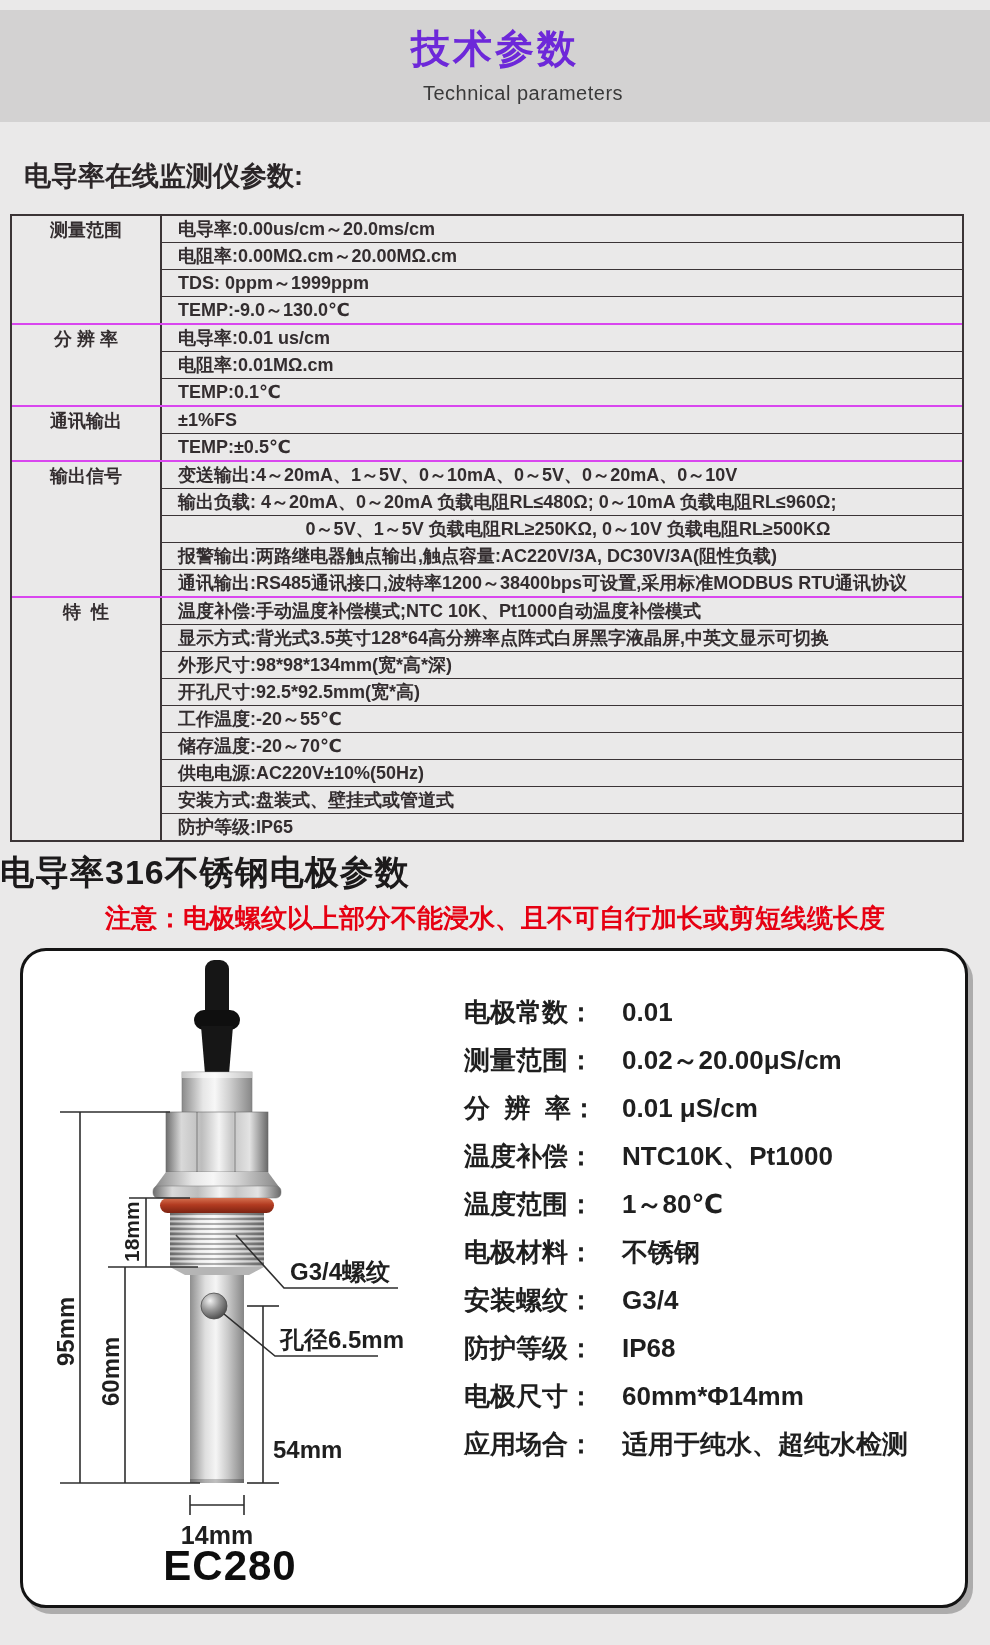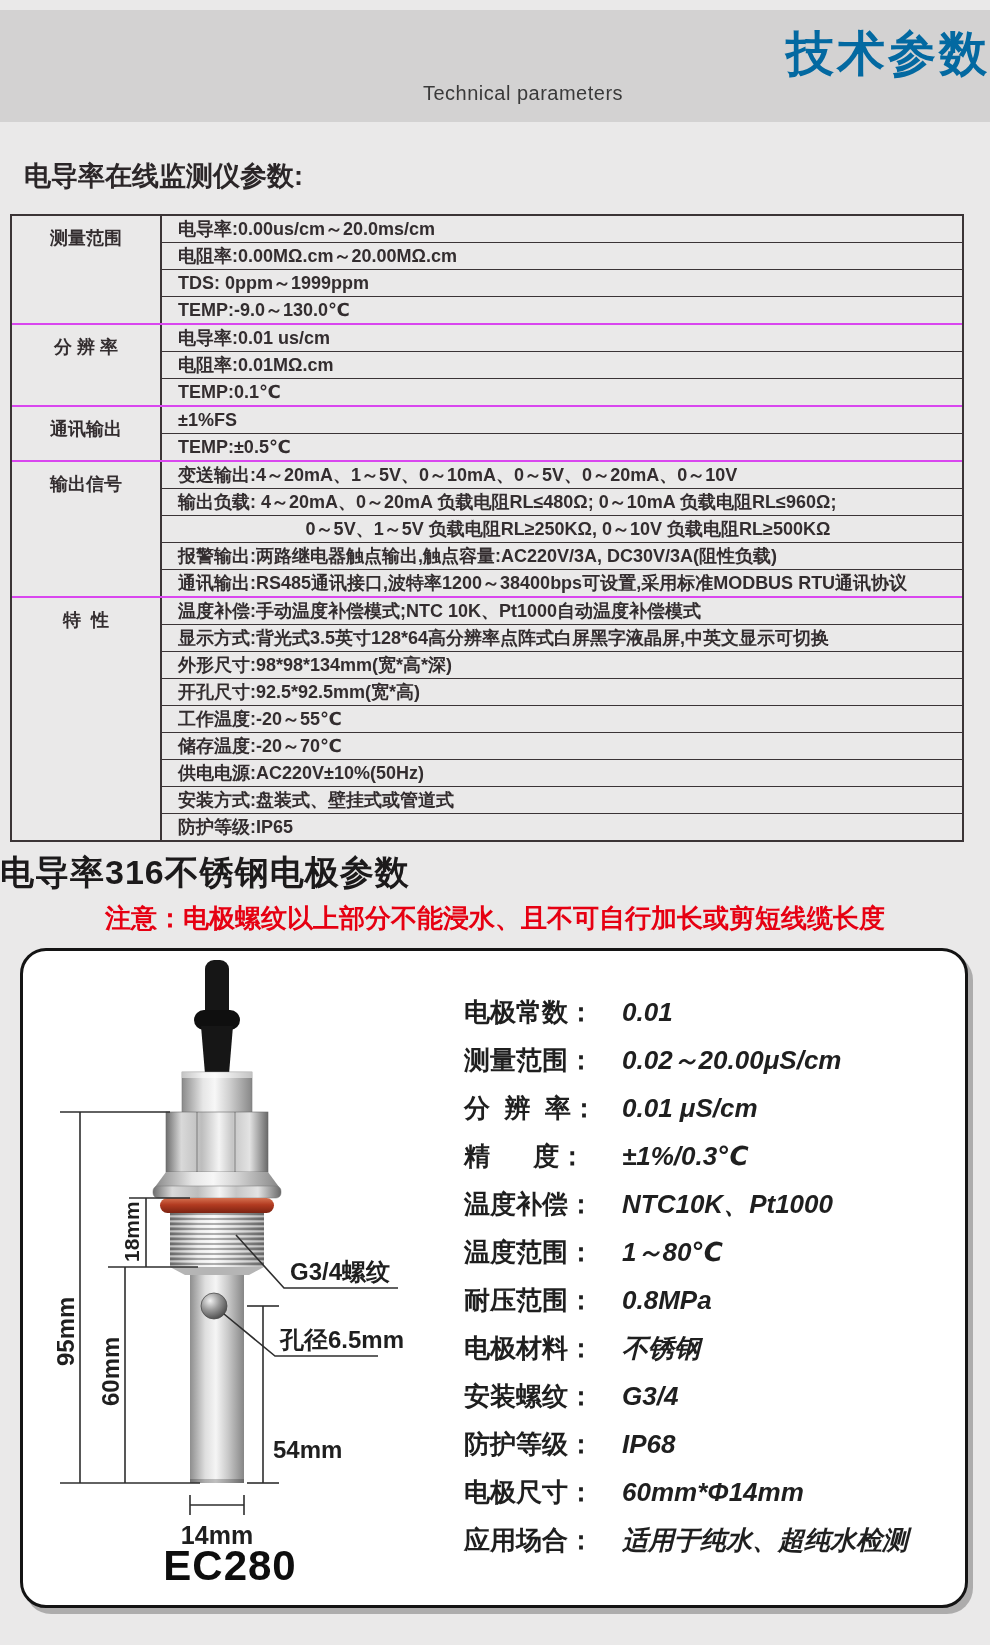--- a/index.html
+++ b/index.html
@@ -5,34 +5,34 @@
   html,body { margin:0; padding:0; background:#eae9e9; }
   #page {
     position:relative; width:990px; height:1645px; margin:0 auto;
     background:#eae9e9; overflow:hidden;
     font-family:"Liberation Sans","DejaVu Sans",sans-serif;
     color:#2b2628;
   }
 
   
   .band { position:absolute; left:0; top:10px; width:100%; height:112px; background:#d3d2d2; }
-  .main-title { position:absolute; top:22px; left:0; width:100%; text-align:right;
-    font-size:48px; font-weight:900; color:#0369a1; letter-spacing:3px; }
+  .main-title { position:absolute; top:22px; left:0; width:100%; text-align:center;
+    font-size:39px; font-weight:900; color:#6d28d9; letter-spacing:3px; }
   .sub-title { position:absolute; top:82px; left:0; width:100%; text-align:center;
     font-size:20px; color:#3a3a3a; letter-spacing:.5px;padding-left:28px; }
 
   .intro { position:absolute; left:24px; top:158px; font-size:27px; font-weight:700; color:#2b2628; }
 
   
   .spec-table { position:absolute; left:10px; top:214px; width:954px;
     border:2px solid #3b3436; box-sizing:border-box; }
   .tgroup { display:flex; border-top:2px solid #d946ef; }
   .tgroup:first-child { border-top:none; }
   .tlabel { flex:0 0 150px; width:150px; border-right:2px solid #3b3436;
-    text-align:center; padding-top:10px; font-size:18px; font-weight:700;
+    text-align:center; padding-top:2px; font-size:18px; font-weight:700;
     color:#332d2f; white-space:pre; box-sizing:border-box; }
   .tvals { flex:1; min-width:0; }
   .trow { height:26px; line-height:27px; border-top:1px solid #3b3436; padding-left:16px;
     font-size:18px; font-weight:700; color:#332d2f; white-space:nowrap; overflow:hidden; }
   .trow:first-child { border-top:none; }
   .trow.center { text-align:center; padding-left:12px; }
 
   
   .sec-title { position:absolute; top:850px; left:0; width:100%; text-align:left;
     font-size:34px; font-weight:900; color:#1c1a1b; letter-spacing:1px; }
@@ -44,21 +44,21 @@
     box-shadow:5px 6px 0 rgba(60,60,60,.35); box-sizing:border-box; }
 
   svg.diagram { position:absolute; left:30px; top:958px; }
   .model { position:absolute; left:140px; top:1542px; width:180px; text-align:center;
     font-size:42px; font-weight:900; color:#0e0e0e; letter-spacing:1px; }
 
   .speclist { position:absolute; left:464px; top:988px; }
   .srow { height:48px; line-height:48px; font-size:26px; font-weight:700;
     color:#1f1f1f; white-space:nowrap; }
   .slabel { display:inline-block; width:158px; white-space:pre; }
-  .svalue { display:inline-block;font-style:italic; }
+  .svalue { display:inline-block; }
 </style>
 </head>
 <body>
 
 <div id="page">
 
   <div class="band"></div>
   <div class="main-title">技术参数</div>
   <div class="sub-title">Technical parameters</div>
 
@@ -216,24 +216,22 @@
       <text x="250" y="390" font-size="24">孔径6.5mm</text>
     </g>
   </svg>
 
   <div class="model">EC280</div>
 
   <div class="speclist">
       <div class="srow"><span class="slabel">电极常数：</span><span class="svalue">0.01</span></div>
       <div class="srow"><span class="slabel">测量范围：</span><span class="svalue">0.02～20.00μS/cm</span></div>
       <div class="srow"><span class="slabel">分  辨  率：</span><span class="svalue">0.01 μS/cm</span></div>
-      <div class="srow"><span class="slabel">精      度：</span><span class="svalue">±1%/0.3℃</span></div>
       <div class="srow"><span class="slabel">温度补偿：</span><span class="svalue">NTC10K、Pt1000</span></div>
       <div class="srow"><span class="slabel">温度范围：</span><span class="svalue">1～80℃</span></div>
-      <div class="srow"><span class="slabel">耐压范围：</span><span class="svalue">0.8MPa</span></div>
       <div class="srow"><span class="slabel">电极材料：</span><span class="svalue">不锈钢</span></div>
       <div class="srow"><span class="slabel">安装螺纹：</span><span class="svalue">G3/4</span></div>
       <div class="srow"><span class="slabel">防护等级：</span><span class="svalue">IP68</span></div>
       <div class="srow"><span class="slabel">电极尺寸：</span><span class="svalue">60mm*Φ14mm</span></div>
       <div class="srow"><span class="slabel">应用场合：</span><span class="svalue">适用于纯水、超纯水检测</span></div>
     </div>
 
 </div>
 
 </body></html>

